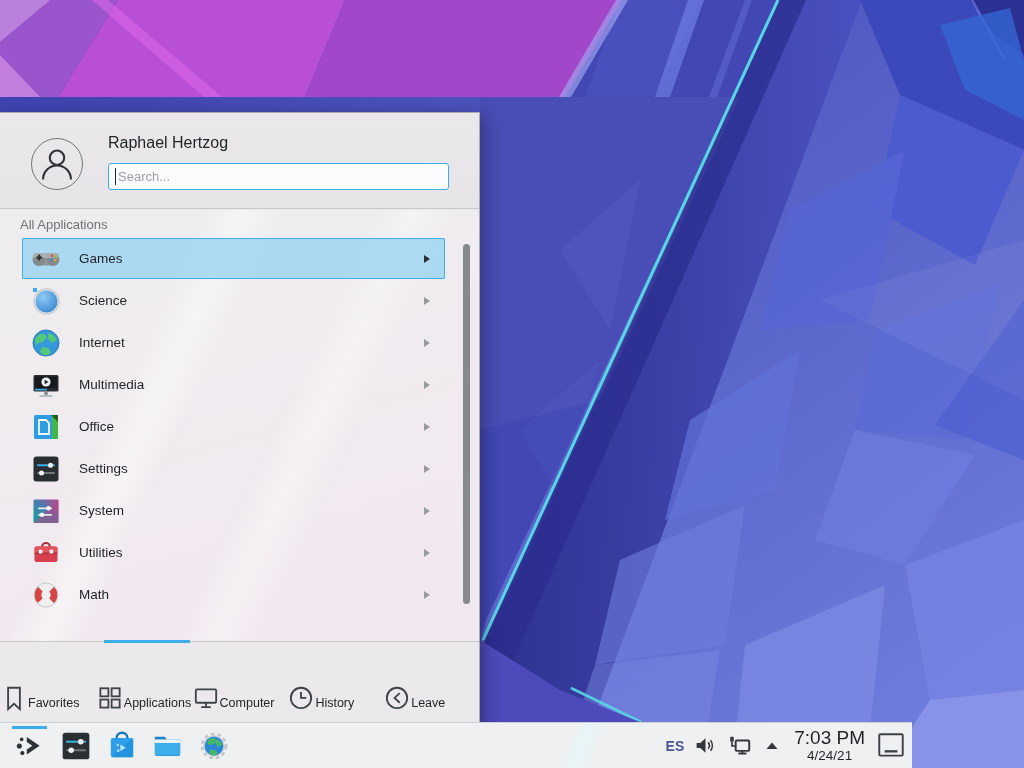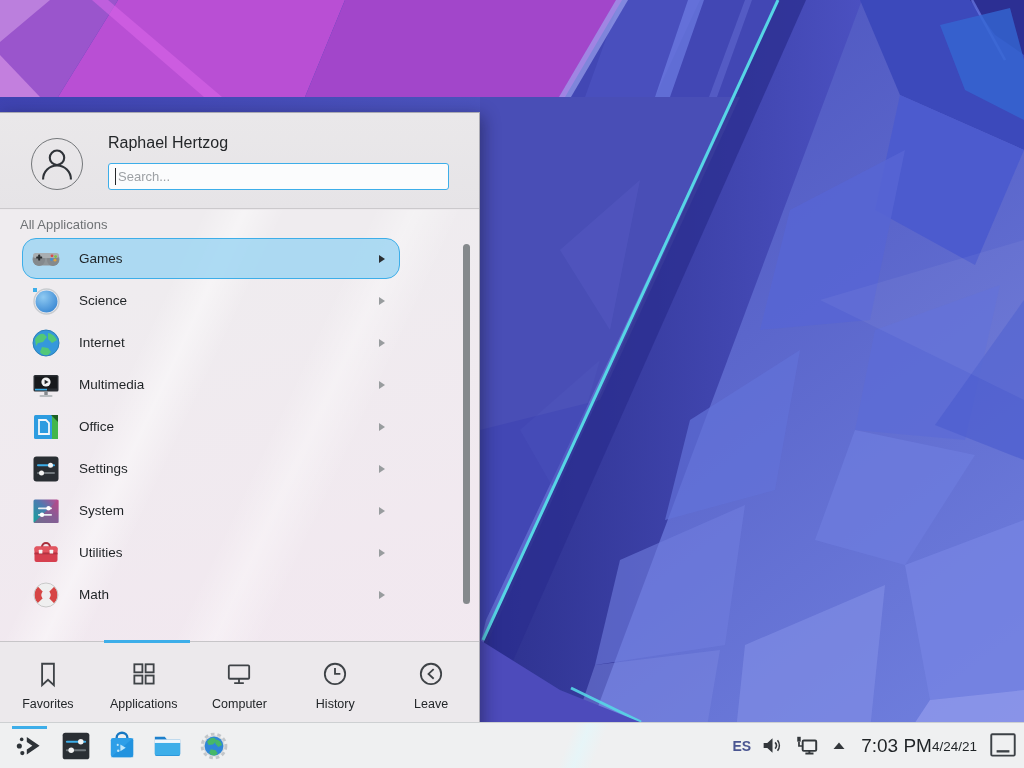--- a/index.html
+++ b/index.html
@@ -37,52 +37,52 @@
   .list-area {
     position:absolute; left:0; top:97px; width:100%; height:431px; overflow:hidden;
     background:
       linear-gradient(115deg, rgba(255,255,255,0) 30%, rgba(255,255,255,.45) 36%, rgba(255,255,255,0) 42%, rgba(255,255,255,0) 55%, rgba(255,255,255,.35) 61%, rgba(255,255,255,0) 68%),
       linear-gradient(165deg, rgba(240,236,242,.0) 20%, rgba(243,230,240,.6) 85%),
       #efecef;
   }
   .section-label { position:absolute; left:20px; top:7px; font-size:13px; color:#6f7275; }
   .rows { position:absolute; left:0; top:28px; width:100%; }
   .cat-row {
-    position:relative; margin-left:22px; width:378px; height:41px; margin-bottom:1px;
-    display:flex; align-items:center; border:1px solid transparent; border-radius:14px;
+    position:relative; margin-left:22px; width:423px; height:41px; margin-bottom:1px;
+    display:flex; align-items:center; border:1px solid transparent; border-radius:1px;
   }
   .cat-row.selected { background:rgba(160,214,242,.85); border-color:#3daee9; }
   .cat-icon { width:32px; height:32px; margin-left:7px; flex:0 0 32px; }
   .cat-label { margin-left:17px; font-size:13.5px; color:#1f2326; }
   .row-arrow { position:absolute; right:14px; width:0; height:0;
     border-left:6px solid #989c9e; border-top:4.5px solid transparent; border-bottom:4.5px solid transparent; }
   .cat-row.selected .row-arrow { border-left-color:#2a2e31; }
   .scrollbar { position:absolute; right:9px; top:34px; width:7px; height:360px; border-radius:3.5px; background:#85898c; }
 
   .tab-sep { position:absolute; left:0; top:528px; width:100%; height:1px; background:#c7c5c8; }
   .tab-indicator { position:absolute; left:104px; top:527px; width:86px; height:3px; background:#3daee9; }
   .tabbar { position:absolute; left:0; top:531px; width:100%; height:94px; display:flex; }
-  .tab { flex:1 1 0; display:flex; flex-direction:column; align-items:center; justify-content:flex-start; padding-top:16px; cursor:default; }
+  .tab { flex:1 1 0; display:flex; flex-direction:row; align-items:center; justify-content:flex-start; padding-top:16px; cursor:default; }
   .tab-label { margin-top:7px; font-size:12.5px; color:#232629; }
 
   
   #taskbar {
-    position:absolute; left:0; top:722px; width:1024px; height:46px;
+    position:absolute; left:0; top:722px; width:912px; height:46px;
     background:#eff0f1; border-top:1px solid #cdd0d2;
     display:flex; align-items:center;
   }
   .task-streak { position:absolute; left:500px; top:0; width:170px; height:46px; pointer-events:none;
     background:linear-gradient(112deg, rgba(255,255,255,0) 40%, rgba(225,248,252,.6) 48%, rgba(255,255,255,0) 58%); }
   .task-left { display:flex; align-items:center; gap:9px; padding-left:11px; }
   .task-btn { position:relative; width:37px; height:40px; display:flex; align-items:center; justify-content:center; }
   .task-btn .active-bar { position:absolute; left:1px; top:0; width:35px; height:3px; background:#3daee9; }
   .task-spacer { flex:1; }
   .tray { display:flex; align-items:center; gap:9px; }
   .kbd-layout { font-size:14px; font-weight:bold; color:#4a5591; }
-  .clock { display:flex; flex-direction:row; align-items:center; margin:0 10px 0 12px; line-height:1; }
+  .clock { display:flex; flex-direction:column; align-items:center; margin:0 10px 0 12px; line-height:1; }
   .clock-time { font-size:19px; color:#1f2326; }
   .clock-date { font-size:13.5px; color:#1f2326; margin-top:2px; }
   .show-desktop { width:32px; height:34px; margin-right:5px; display:flex; align-items:center; justify-content:center; }
 </style>
 </head>
 <body>
 
 <svg id="wallpaper" viewBox="0 0 1024 768" preserveAspectRatio="none">
   <defs>
     <linearGradient id="bgG" x1="0" y1="0" x2="1" y2="1">

